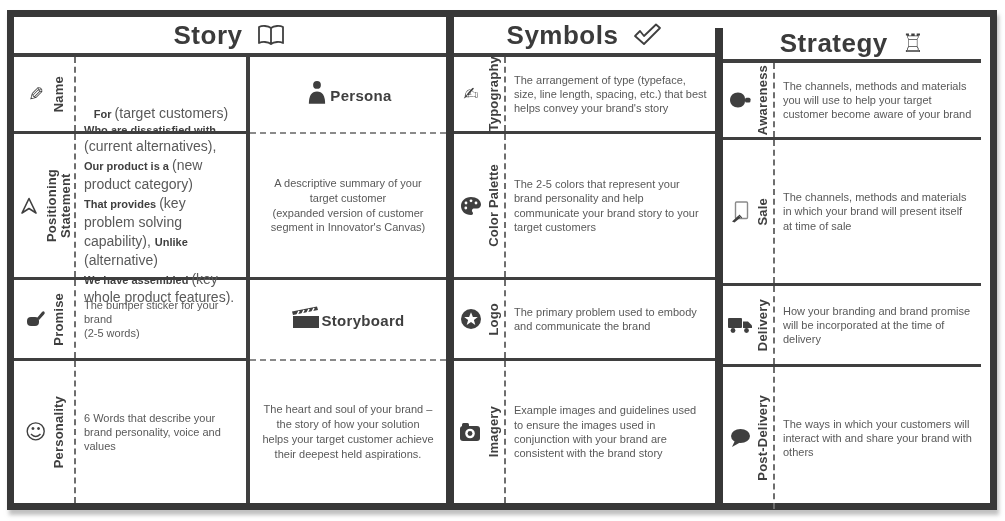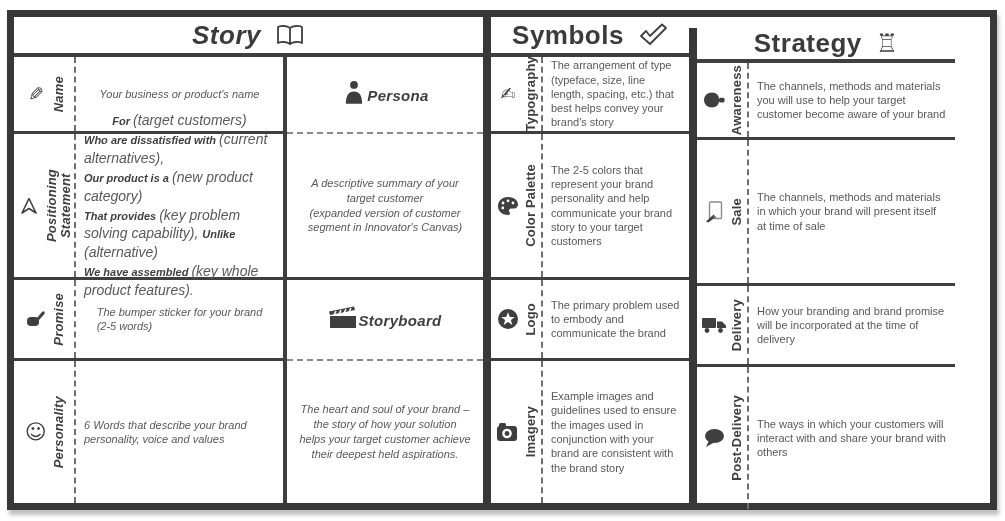--- a/index.html
+++ b/index.html
@@ -12,22 +12,22 @@
     position:relative;width:1005px;height:521px;background:#ffffff;
     font-family:"Liberation Sans",sans-serif;overflow:hidden;
   }
   .canvas{
     position:absolute;left:7px;top:10px;width:990px;height:500px;
     box-sizing:border-box;border:7px solid var(--frame);
     display:flex;background:#ffffff;
     box-shadow:2px 5px 4px rgba(140,140,140,0.55);
   }
   .panel{display:flex;flex-direction:column;box-sizing:border-box;background:#ffffff;}
-  .panel-story{width:469px;font-style:italic;}
-  .panel-symbols{width:206px;border-left:8px solid var(--frame);}
+  .panel-story{width:432px;}
+  .panel-symbols{width:269px;border-left:8px solid var(--frame);}
   .panel-strategy{width:266px;border-left:8px solid var(--frame);margin-top:11px;}
   .panel-header{
     height:40px;box-sizing:border-box;border-bottom:4px solid var(--line);
     display:flex;align-items:center;justify-content:center;gap:14px;
   }
   .panel-title{font-size:26px;font-weight:bold;color:#3b3b3b;letter-spacing:0.5px;}
   .panel-title-icon{display:flex;align-items:center;justify-content:center;}
   .panel-body{flex:1;display:flex;min-height:0;}
   .panel-rows,.story-left{flex:1;display:flex;flex-direction:column;min-width:0;}
   .story-side{
@@ -94,21 +94,20 @@
       </header>
       <div class="panel-body">
         <div class="story-left">
             <div class="row">
               <div class="row-head">
                 <span class="row-icon">
                   <span class="uni flip" style="font-size:19px">✎</span>
                 </span>
                 <span class="row-label">Name</span>
               </div>
-              <div class="row-desc">Your business or product's name</div>
             </div>
             <div class="row">
               <div class="row-head">
                 <span class="row-icon">
                   <svg width="18" height="18" viewBox="0 0 18 18">
                     <path d="M9 1.5 L16 16 L9 11.5 L2 16 Z" fill="none" stroke="#3f3f3f" stroke-width="1.6" stroke-linejoin="round"></path>
                   </svg>
                 </span>
                 <span class="row-label">Positioning Statement</span>
               </div>

